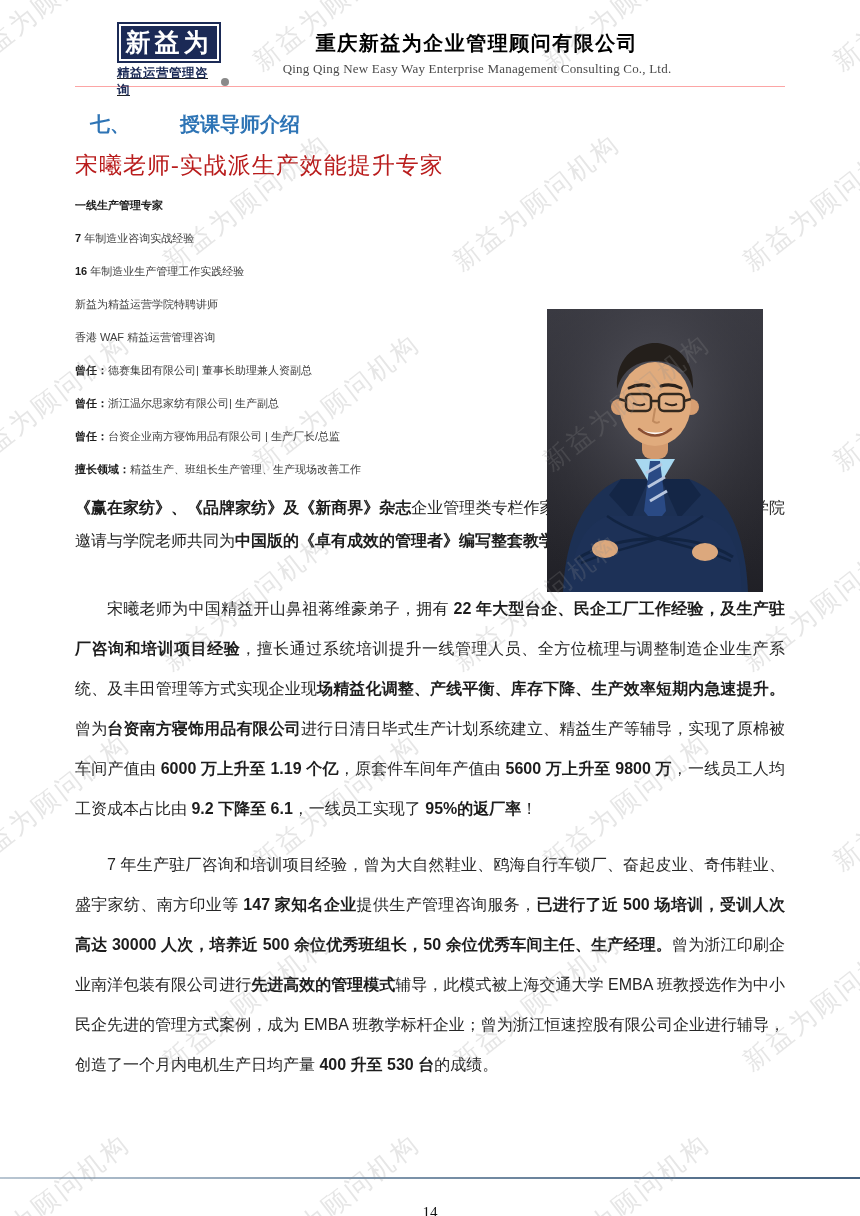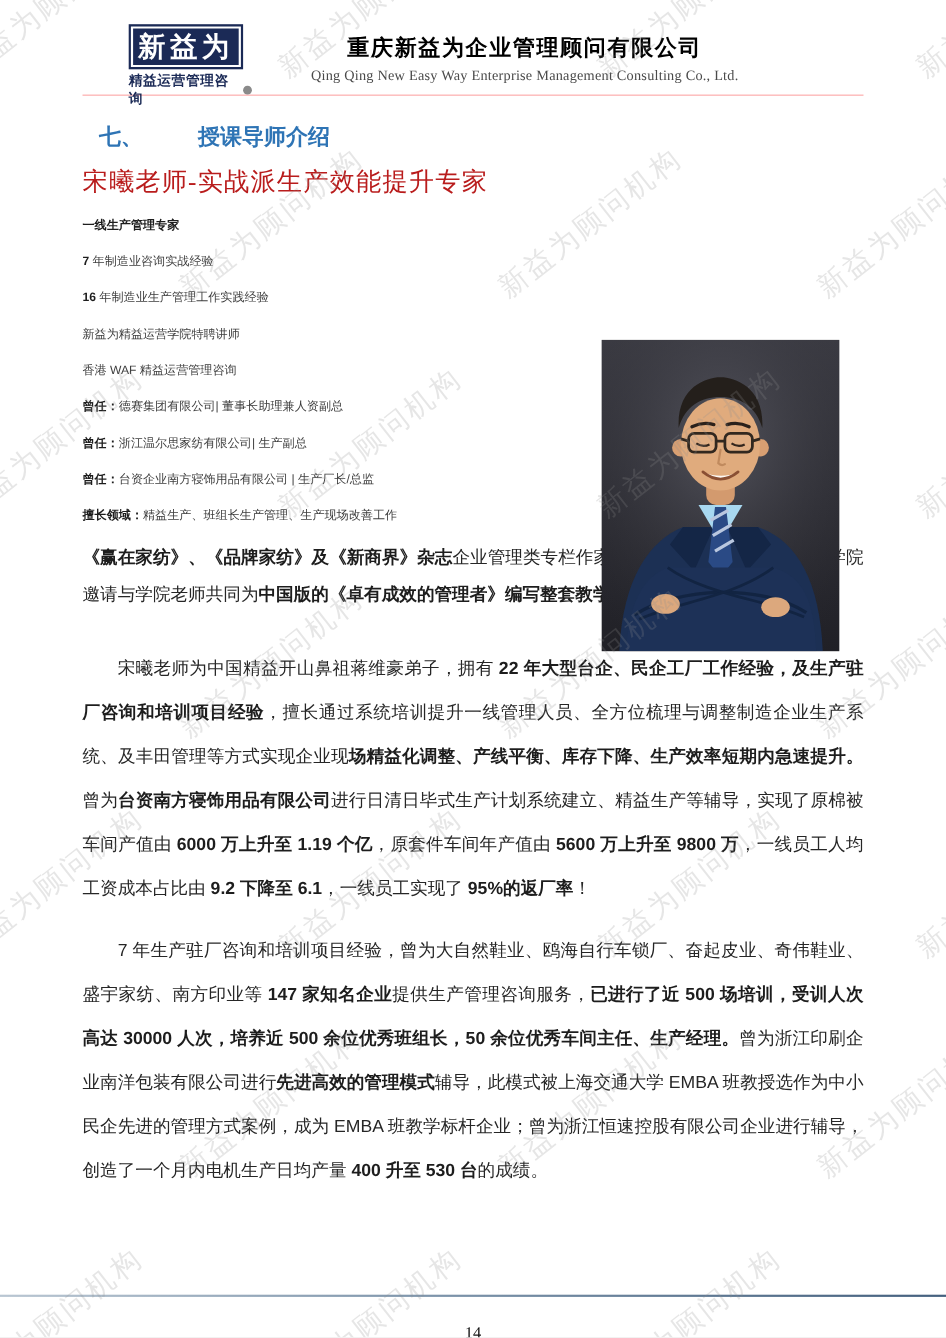--- a/index.html
+++ b/index.html
@@ -25,21 +25,21 @@
   .content{position:absolute;left:75px;top:22px;width:710px;z-index:1;}
   
   .header{display:flex;align-items:flex-start;height:64px;border-bottom:1px solid #fca5a5;}
   .logo{margin-left:42px;width:112px;flex:0 0 auto;}
   .logo-box{
     width:104px;height:41px;background:#1b2a56;
     box-shadow:inset 0 0 0 2px #1b2a56, inset 0 0 0 4px #ffffff;
     color:#fff;font-weight:bold;font-size:25px;letter-spacing:4px;
     display:flex;align-items:center;justify-content:center;
   }
-  .logo-sub{margin-top:2px;display:flex;align-items:center;}
+  .logo-sub{margin-top:2px;display:flex;align-items:center;text-decoration:underline;}
   .logo-sub-text{color:#1b2a56;font-weight:bold;font-size:12.5px;letter-spacing:.5px;}
   .logo-dot{width:8px;height:8px;border-radius:50%;background:#8a8a8a;margin-left:2px;}
   .titles{flex:1;text-align:center;padding-right:60px;}
   .company-cn{font-size:20px;font-weight:bold;color:#000;letter-spacing:1.5px;margin-top:8px;}
   .company-en{font-family:"Liberation Serif","DejaVu Serif",serif;font-size:13px;color:#4a4a4a;margin-top:4px;letter-spacing:.2px;}
   
   .section-heading{margin-top:24px;color:#2E74B5;font-weight:bold;font-size:20px;margin-left:15px;}
   .section-heading .tab{display:inline-block;width:50px;}
   
   .headline{

